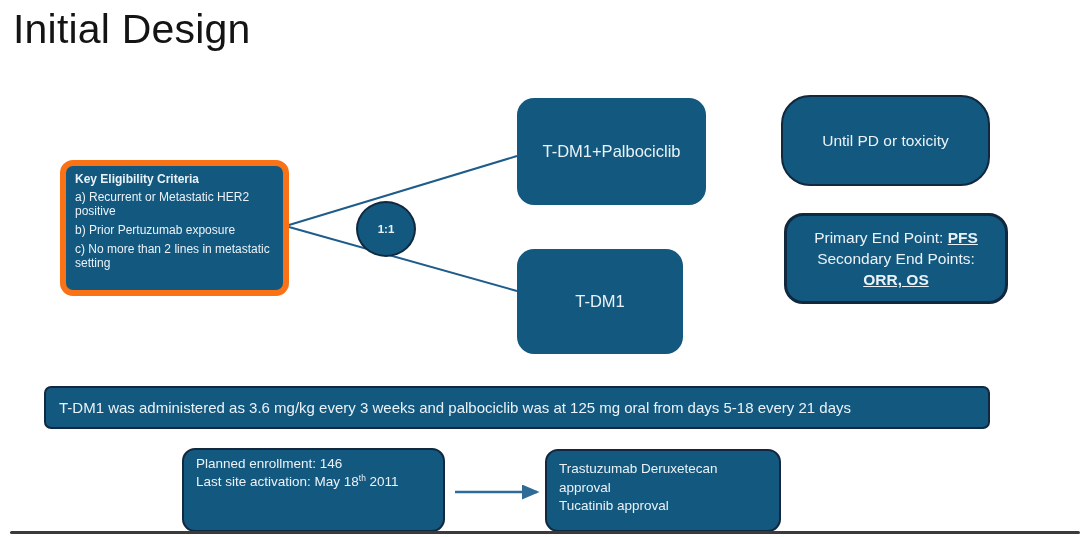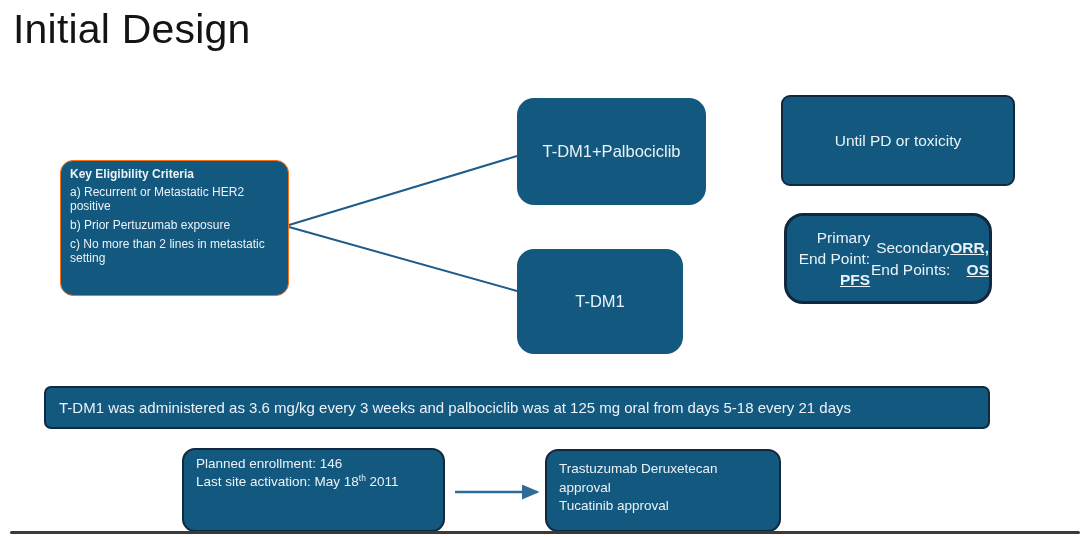--- a/index.html
+++ b/index.html
@@ -13,43 +13,43 @@
     font-weight:500;
   }
   .box{
     position:absolute;background:#12587F;color:#EBF2F7;box-sizing:border-box;
   }
   .line{display:block;}
   sup{font-size:0.62em;vertical-align:super;line-height:0;}
   
   #eligibility{
     left:60px;top:160px;width:229px;height:136px;border-radius:13px;
-    border:1px solid #f97316;padding:6px 9px 6px 9px;font-size:12px;line-height:1.22;
+    border:6px solid #f97316;padding:6px 9px 6px 9px;font-size:12px;line-height:1.22;
   }
   #eligibility .heading{font-weight:bold;margin-bottom:3px;}
   #eligibility .line{margin-bottom:4px;}
   
   #connectors{left:0;top:0;width:1080px;height:537px;pointer-events:none;}
   
   #ratio-oval{
     left:356px;top:201px;width:56px;height:52px;border-radius:50%;
     background:#12587F;border:2px solid #10293F;display:flex;align-items:center;justify-content:center;
     font-size:11.5px;font-weight:bold;color:#EBF2F7;
   }
   
   #arm1{left:517px;top:98px;width:189px;height:107px;border-radius:17px;
     display:flex;align-items:center;justify-content:center;font-size:16.5px;}
   #arm2{left:517px;top:249px;width:166px;height:105px;border-radius:17px;
     display:flex;align-items:center;justify-content:center;font-size:16.5px;}
   
-  #duration{left:781px;top:95px;width:234px;height:91px;border-radius:9px;
+  #duration{left:781px;top:95px;width:209px;height:91px;border-radius:29px;
     border:2px solid #11283E;display:flex;align-items:center;justify-content:center;font-size:15.5px;text-align:center;}
-  #endpoints{left:784px;top:213px;width:208px;height:91px;border-radius:19px;
-    border:3px solid #11283E;display:flex;flex-direction:row;align-items:center;justify-content:center;
-    font-size:15.5px;line-height:1.36;text-align:right;}
+  #endpoints{left:784px;top:213px;width:224px;height:91px;border-radius:19px;
+    border:3px solid #11283E;display:flex;flex-direction:column;align-items:center;justify-content:center;
+    font-size:15.5px;line-height:1.36;text-align:left;}
   
   #dosing{left:44px;top:386px;width:946px;height:43px;border-radius:7px;
     border:2px solid #11283E;display:flex;align-items:center;padding:0 13px;font-size:15px;}
   
   #enrollment{left:182px;top:448px;width:263px;height:84px;border-radius:13px;
     border:2.5px solid #11283E;padding:5px 12px;font-size:13.5px;line-height:1.32;}
   #delays{left:545px;top:449px;width:236px;height:83px;border-radius:13px;
     border:2.5px solid #11283E;padding:9px 12px;font-size:13.5px;line-height:1.38;}
   
   #bottom-bar{left:10px;top:531px;width:1070px;height:3px;background:#3A3A3A;border-radius:2px;}
@@ -72,20 +72,23 @@
     <line x1="455" y1="492" x2="537" y2="492" stroke="#2E6B96" stroke-width="2.5" marker-end="url(#arrowhead)"></line>
   </svg>
 
   <div id="eligibility" class="box">
     <div class="heading">Key Eligibility Criteria</div>
     <div class="line">a) Recurrent or Metastatic HER2 positive</div>
     <div class="line">b) Prior Pertuzumab exposure</div>
     <div class="line">c) No more than 2 lines in metastatic setting</div>
   </div>
 
+  <div id="ratio-oval" class="abs">
+    <span>1:1</span>
+  </div>
 
   <div id="arm1" class="box">
     <span>T-DM1+Palbociclib</span>
   </div>
 
   <div id="arm2" class="box">
     <span>T-DM1</span>
   </div>
 
   <div id="duration" class="box">

